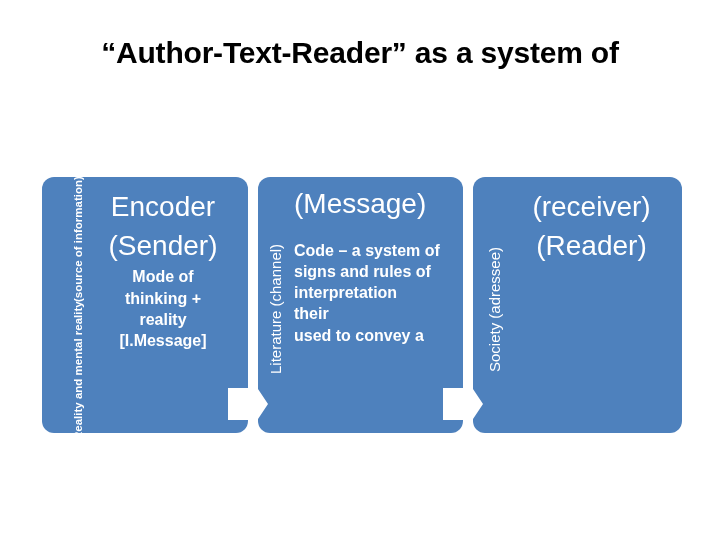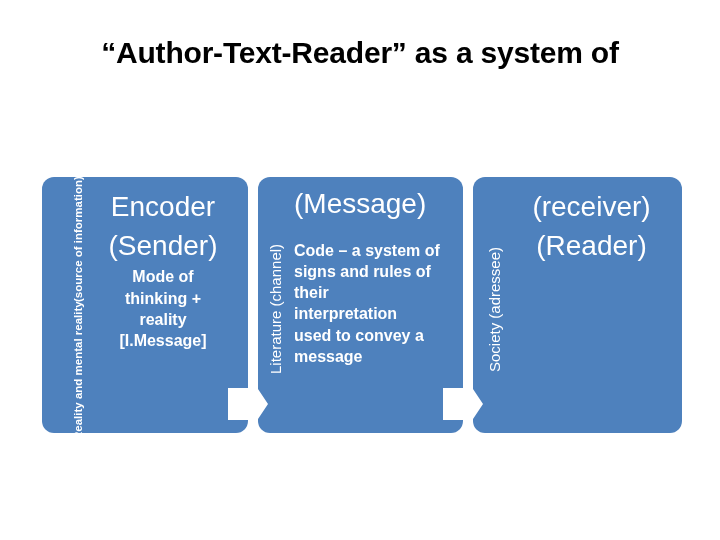--- a/index.html
+++ b/index.html
@@ -177,24 +177,23 @@
 
   <div class="stage-box" id="stage-text">
     <div class="side-label" id="label-literature">
       <span>Literature (channel)</span>
     </div>
     <div class="stage-content" id="content-text">
       <div class="headline">(Message)</div>
       <div class="detail">
         <span class="detail-line">Code – a system of</span>
         <span class="detail-line">signs and rules of</span>
+        <span class="detail-line">interpretation</span>
         <span class="detail-line">their</span>
-        <span class="detail-line">interpretation</span>
         <span class="detail-line">used to convey a</span>
-        <span class="detail-line">message</span>
       </div>
     </div>
   </div>
 
   <div class="stage-box" id="stage-decoder">
     <div class="side-label" id="label-society">
       <span>Society (adressee)</span>
     </div>
     <div class="stage-content" id="content-decoder">
       <div class="headline">(receiver)</div>

